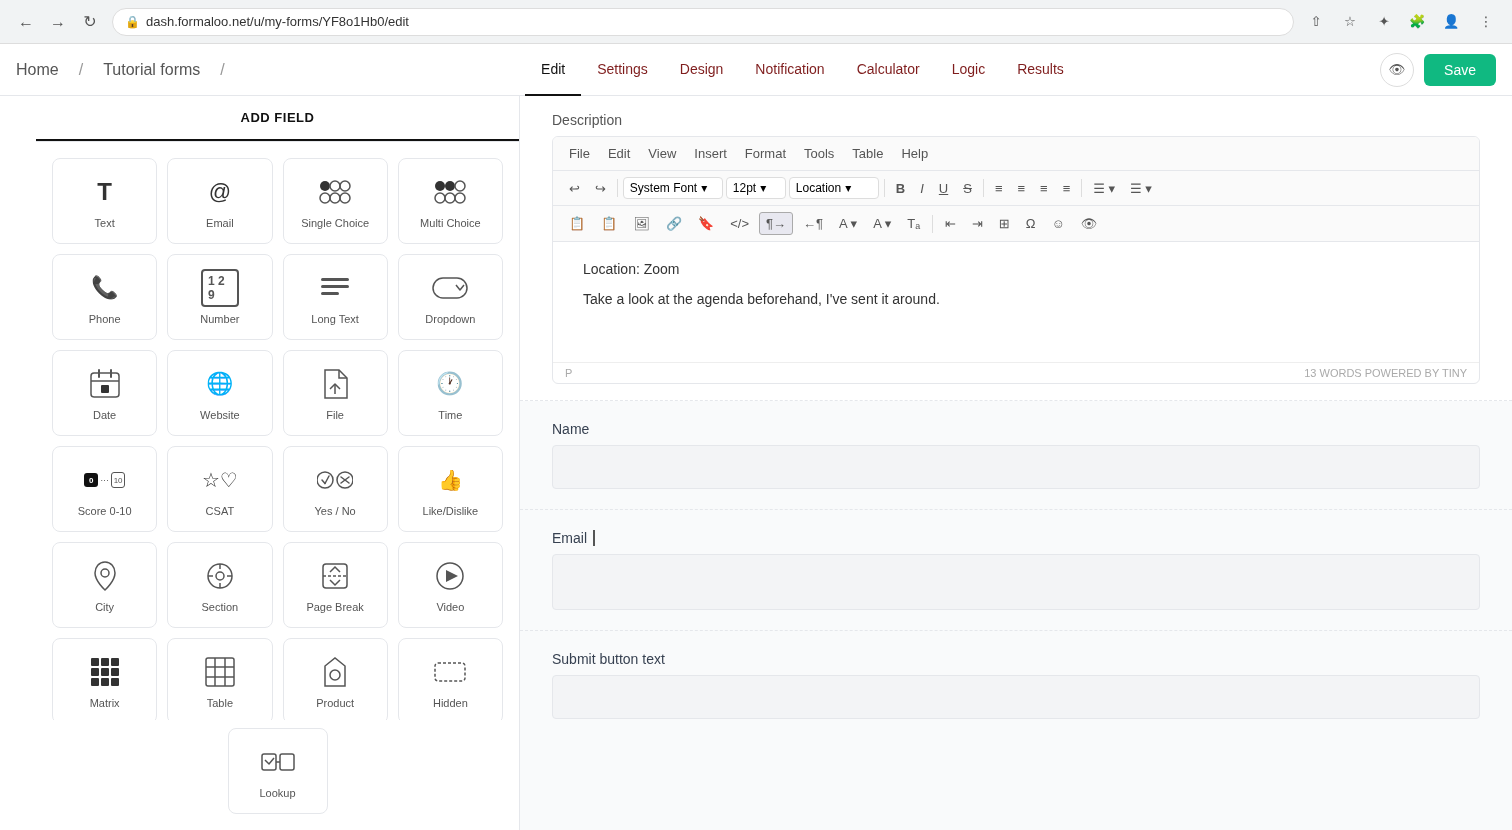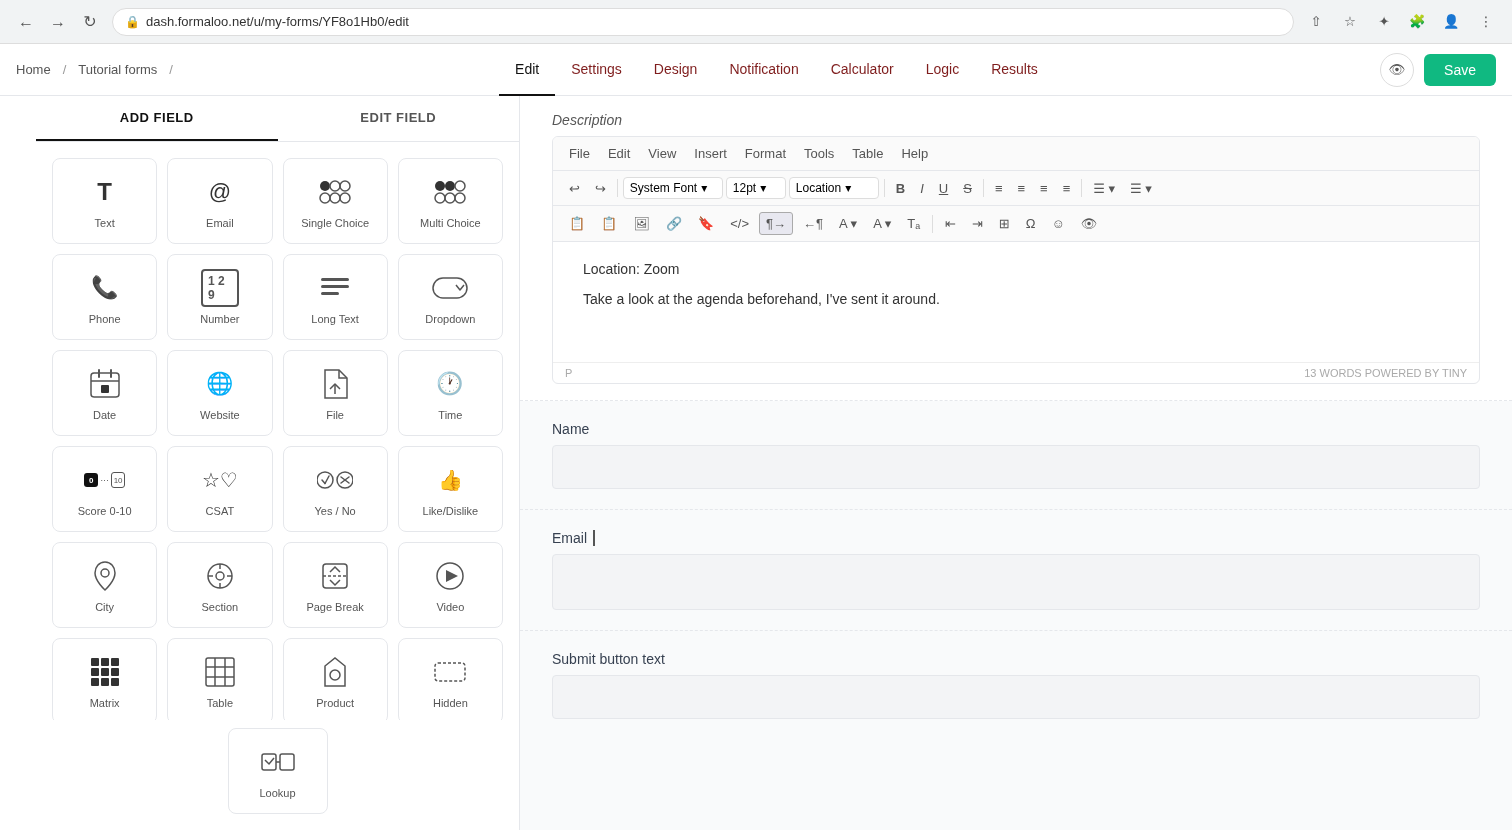--- a/index.html
+++ b/index.html
@@ -9,21 +9,21 @@
     .browser-bar { height: 44px; background: #f1f3f4; display: flex; align-items: center; padding: 0 12px; gap: 8px; border-bottom: 1px solid #ddd; }
     .browser-nav { display: flex; gap: 4px; }
     .nav-btn { width: 28px; height: 28px; border-radius: 50%; border: none; background: transparent; cursor: pointer; display: flex; align-items: center; justify-content: center; color: #555; font-size: 16px; }
     .address-bar { flex: 1; height: 28px; background: white; border-radius: 14px; border: 1px solid #ddd; display: flex; align-items: center; padding: 0 12px; font-size: 13px; color: #333; gap: 6px; }
     .address-bar .lock-icon { color: #555; font-size: 12px; }
     .browser-actions { display: flex; gap: 6px; }
     .browser-action-btn { width: 28px; height: 28px; border-radius: 50%; border: none; background: transparent; cursor: pointer; display: flex; align-items: center; justify-content: center; color: #555; }
 
     
     .app-header { height: 52px; background: white; border-bottom: 1px solid #e5e7eb; display: flex; align-items: center; padding: 0 16px; gap: 0; }
-    .breadcrumb { display: flex; align-items: center; gap: 12px; font-size: 13px; color: #555; flex: 0 0 auto; }
+    .breadcrumb { display: flex; align-items: center; gap: 20px; font-size: 16px; color: #555; flex: 0 0 auto; }
     .breadcrumb a { color: #555; text-decoration: none; }
     .breadcrumb-sep { color: #999; }
     .header-tabs { display: flex; align-items: center; gap: 0; flex: 1; justify-content: center; }
     .header-tab { padding: 0 16px; height: 52px; display: flex; align-items: center; font-size: 14px; color: #7f1d1d; cursor: pointer; border-bottom: 2px solid transparent; }
     .header-tab.active { color: #111; border-bottom: 2px solid #111; font-weight: 500; }
     .header-right { display: flex; align-items: center; gap: 10px; }
     .preview-btn { width: 34px; height: 34px; border-radius: 50%; border: 1px solid #ddd; background: white; cursor: pointer; display: flex; align-items: center; justify-content: center; color: #555; }
     .save-btn { background: #10b981; color: white; border: none; border-radius: 6px; padding: 8px 20px; font-size: 14px; font-weight: 500; cursor: pointer; }
 
     
@@ -55,21 +55,21 @@
     .editor-toolbar-bottom { display: flex; align-items: center; gap: 4px; padding: 6px 10px; border-bottom: 1px solid #e5e7eb; flex-wrap: wrap; }
     .toolbar-btn { padding: 3px 6px; border: none; background: transparent; cursor: pointer; border-radius: 3px; font-size: 13px; color: #555; display: flex; align-items: center; }
     .toolbar-btn.active { background: #e8e8f0; }
     .toolbar-separator { width: 1px; height: 18px; background: #ddd; margin: 0 2px; }
     .font-select { padding: 3px 6px; border: 1px solid #ddd; border-radius: 4px; font-size: 12px; background: white; cursor: pointer; display: flex; align-items: center; gap: 4px; }
     .editor-content { padding: 16px 24px; min-height: 120px; }
     .editor-content p { font-size: 14px; line-height: 1.6; color: #333; margin-bottom: 8px; margin-left: 6px; }
     .editor-status { display: flex; justify-content: space-between; padding: 4px 12px; font-size: 11px; color: #aaa; border-top: 1px solid #eee; }
 
     
-    .section-label { font-size: 14px; font-weight: 500; color: #555; padding: 16px 32px 8px; font-style: italic; }
+    .section-label { font-size: 14px; font-weight: 500; color: #555; padding: 16px 32px 8px; }
 
     .score-icon { display: flex; align-items: center; gap: 2px; }
     .score-box { width: 14px; height: 14px; border-radius: 3px; background: #111; display: flex; align-items: center; justify-content: center; color: white; font-size: 8px; font-weight: bold; }
     .score-box2 { width: 14px; height: 16px; border-radius: 3px; border: 1.5px solid #555; display: flex; align-items: center; justify-content: center; color: #555; font-size: 8px; }
   </style>
 </head>
 <body>
 
 <div class="browser-bar">
   <div class="browser-nav">
@@ -111,21 +111,20 @@
     <button class="preview-btn">👁</button>
     <button class="save-btn">Save</button>
   </div>
 </div>
 
 <div class="main-layout">
 
   <div class="left-panel">
     <div class="panel-tabs">
       <div class="panel-tab active">ADD FIELD</div>
-      <div class="panel-tab">EDIT FIELD</div>
     </div>
 
     <div class="field-grid">
 
       <div class="field-item">
         <div class="field-icon" style="font-size:24px; font-weight:700; color:#333;">T</div>
         <span class="field-label">Text</span>
       </div>
 
       <div class="field-item">

